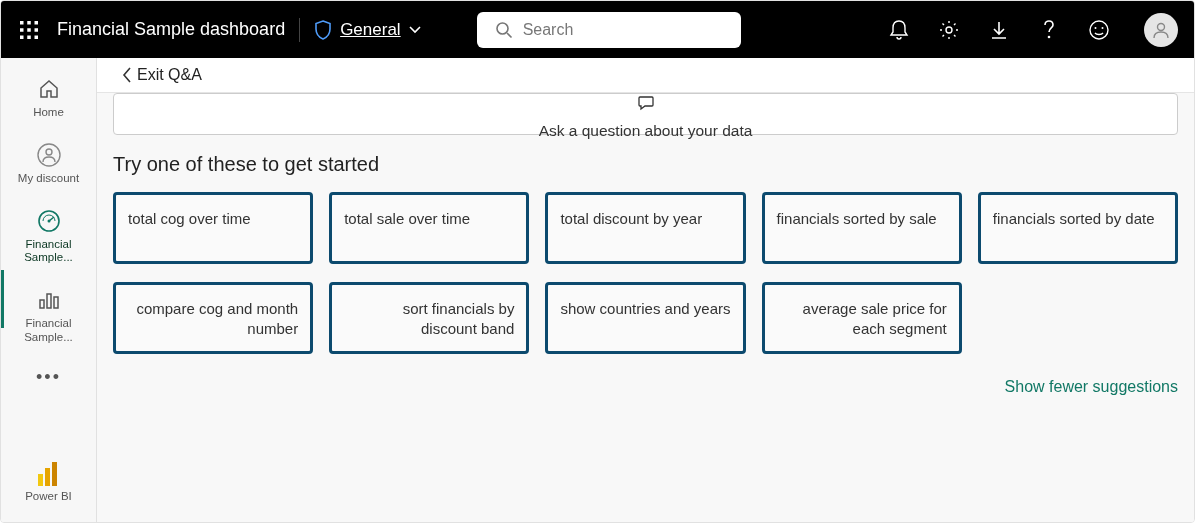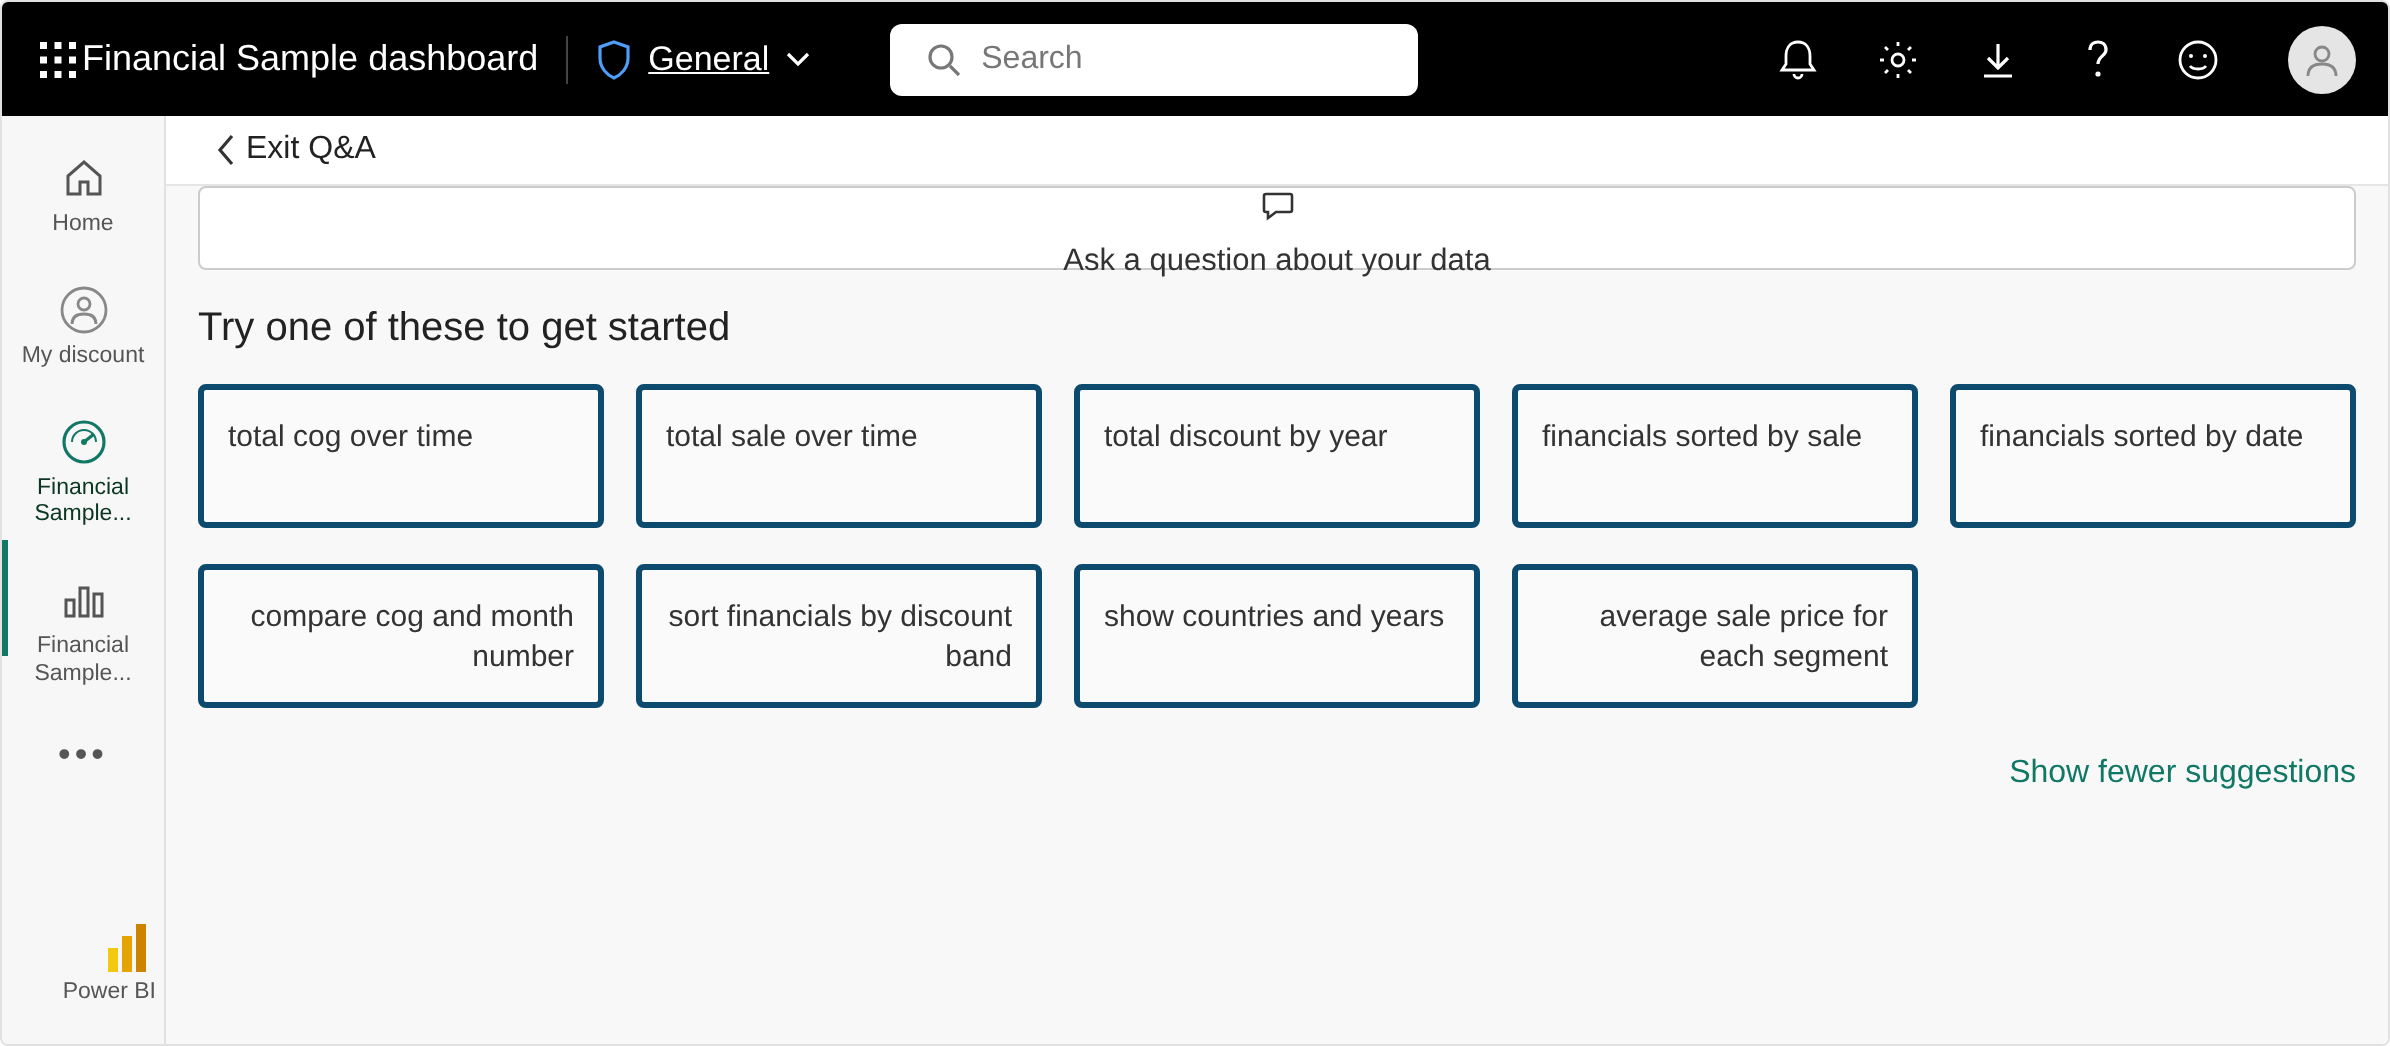--- a/index.html
+++ b/index.html
@@ -1,47 +1,47 @@
 <!DOCTYPE html>
 <html><head>
 <meta charset="utf-8">
 <style>
   * { box-sizing: border-box; margin: 0; padding: 0; font-family: "Segoe UI", -apple-system, BlinkMacSystemFont, sans-serif; }
   html, body { width: 1195px; height: 523px; overflow: hidden; background: #fff; }
   .app { display: flex; flex-direction: column; width: 100%; height: 100%; border: 1px solid #e1e1e1; border-radius: 4px; overflow: hidden; }
   
   
-  .topbar { height: 57px; background: #000; color: #fff; display: flex; align-items: center; padding: 0 16px; }
+  .topbar { height: 57px; background: #000; color: #fff; display: flex; align-items: center; padding: 0 16px; gap: 16px; }
   .waffle { width: 24px; height: 24px; display: flex; align-items: center; justify-content: center; cursor: pointer; }
   .title-area { display: flex; align-items: center; gap: 14px; }
   .dash-title { font-size: 18px; font-weight: 400; white-space: nowrap; }
   .divider-v { width: 1px; height: 24px; background: #444; }
   .tag-area { display: flex; align-items: center; gap: 8px; cursor: pointer; text-decoration: underline; }
   .tag-text { font-size: 17px; }
   .search-wrap { flex: 0 0 auto; margin-left: 40px; }
   .search-box { width: 264px; height: 36px; background: #fff; border-radius: 6px; display: flex; align-items: center; padding: 0 18px; gap: 10px; }
   .search-input { border: none; outline: none; font-size: 16px; width: 100%; color: #333; background: transparent; }
   .search-input::placeholder { color: #777; }
   .spacer { flex: 1; }
   .top-icons { display: flex; align-items: center; gap: 28px; }
   .top-icon { width: 22px; height: 22px; display: flex; align-items: center; justify-content: center; cursor: pointer; color: #fff; }
   .avatar { width: 34px; height: 34px; border-radius: 50%; background: #e5e5e5; display: flex; align-items: center; justify-content: center; cursor: pointer; margin-left: 6px; }
   
   
   .body { flex: 1; display: flex; min-height: 0; }
   
   
-  .leftrail { width: 82px; background: #f7f7f7; border-right: 1px solid #e1e1e1; display: flex; flex-direction: column; align-items: center; padding-top: 10px; gap: 6px; position: relative; }
+  .leftrail { width: 96px; background: #f7f7f7; border-right: 1px solid #e1e1e1; display: flex; flex-direction: column; align-items: center; padding-top: 10px; gap: 6px; position: relative; }
   .rail-item { width: 100%; display: flex; flex-direction: column; align-items: center; gap: 4px; padding: 8px 4px; cursor: pointer; color: #555; }
   .rail-item.active { color: #0a3622; }
   .rail-icon { width: 26px; height: 26px; display: flex; align-items: center; justify-content: center; }
   .rail-label { font-size: 11.5px; text-align: center; line-height: 1.2; }
   .rail-active-bar { position: absolute; left: 0; top: 212px; width: 3px; height: 58px; background: #117865; }
   .more-dots { font-size: 18px; letter-spacing: 2px; color: #555; }
-  .bottom-item { margin-top: auto; margin-bottom: 10px; align-items: flex-end; }
+  .bottom-item { margin-top: auto; margin-bottom: 10px; }
   .pbi-logo { width: 22px; height: 26px; display: flex; align-items: flex-end; gap: 2px; }
   .pbi-bar { width: 5px; background: #f2c811; }
   
   
   .main { flex: 1; background: #f8f8f8; display: flex; flex-direction: column; min-width: 0; }
   .sub-header { height: 35px; background: #fff; border-bottom: 1px solid #e5e5e5; display: flex; align-items: center; padding: 0 20px; gap: 0; }
   .back-chevron { width: 20px; height: 20px; display: flex; align-items: center; justify-content: center; cursor: pointer; color: #333; }
   .exit-text { font-size: 16px; color: #222; cursor: pointer; }
   
   .content { padding: 0 16px 16px 16px; }

